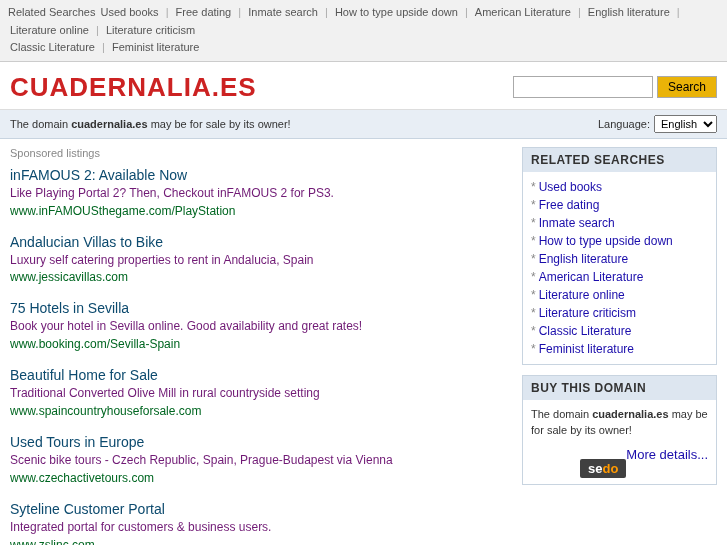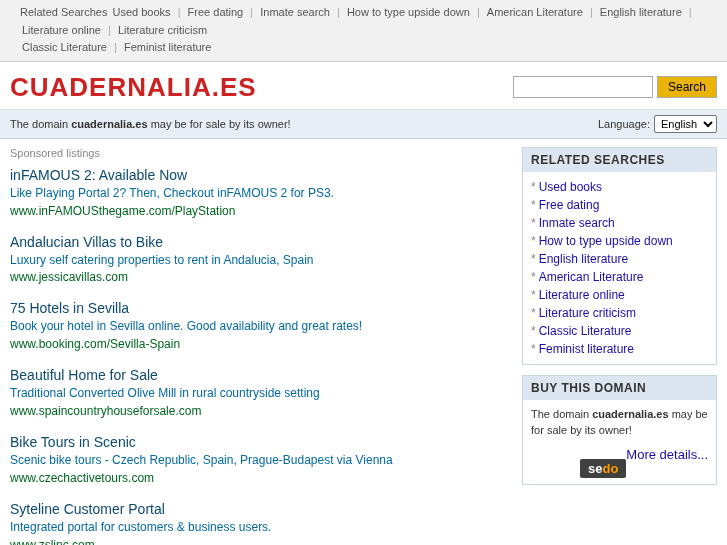--- a/index.html
+++ b/index.html
@@ -2,21 +2,21 @@
 <html><head>
   <meta charset="utf-8">
   <style>
     * { margin: 0; padding: 0; box-sizing: border-box; }
     body { font-family: Arial, sans-serif; font-size: 12px; background: #fff; color: #333; }
 
     
     #top-nav {
       background: #f1f1f1;
       border-bottom: 1px solid #ccc;
-      padding: 4px 20px;
+      padding: 4px 8px;
       font-size: 11px;
       color: #555;
       line-height: 1.6;
     }
     #top-nav a {
       color: #555;
       text-decoration: none;
       margin: 0 2px;
     }
     .nav-sep { color: #aaa; margin: 0 2px; }
@@ -98,21 +98,21 @@
       margin-bottom: 16px;
     }
     .ad-title {
       font-size: 14px;
       color: #0c4a6e;
       text-decoration: none;
       cursor: pointer;
     }
     .ad-desc {
       font-size: 12px;
-      color: #0369a1;
+      color: #701a75;
       margin: 2px 0;
       line-height: 1.4;
     }
     .ad-url {
       font-size: 12px;
       color: #006621;
     }
 
     
     #right-sidebar {
@@ -248,21 +248,21 @@
       <div class="ad-url">www.booking.com/Sevilla-Spain</div>
     </div>
 
     <div class="ad-item">
       <a class="ad-title" href="#">Beautiful Home for Sale</a>
       <div class="ad-desc">Traditional Converted Olive Mill in rural countryside setting</div>
       <div class="ad-url">www.spaincountryhouseforsale.com</div>
     </div>
 
     <div class="ad-item">
-      <a class="ad-title" href="#">Bike Tours in Scenic</a>
+      <a class="ad-title" href="#">Used Tours in Europe</a>
       <div class="ad-desc">Scenic bike tours - Czech Republic, Spain, Prague-Budapest via Vienna</div>
       <div class="ad-url">www.czechactivetours.com</div>
     </div>
 
     <div class="ad-item">
       <a class="ad-title" href="#">Syteline Customer Portal</a>
       <div class="ad-desc">Integrated portal for customers &amp; business users.</div>
       <div class="ad-url">www.zslinc.com</div>
     </div>
   </div>

